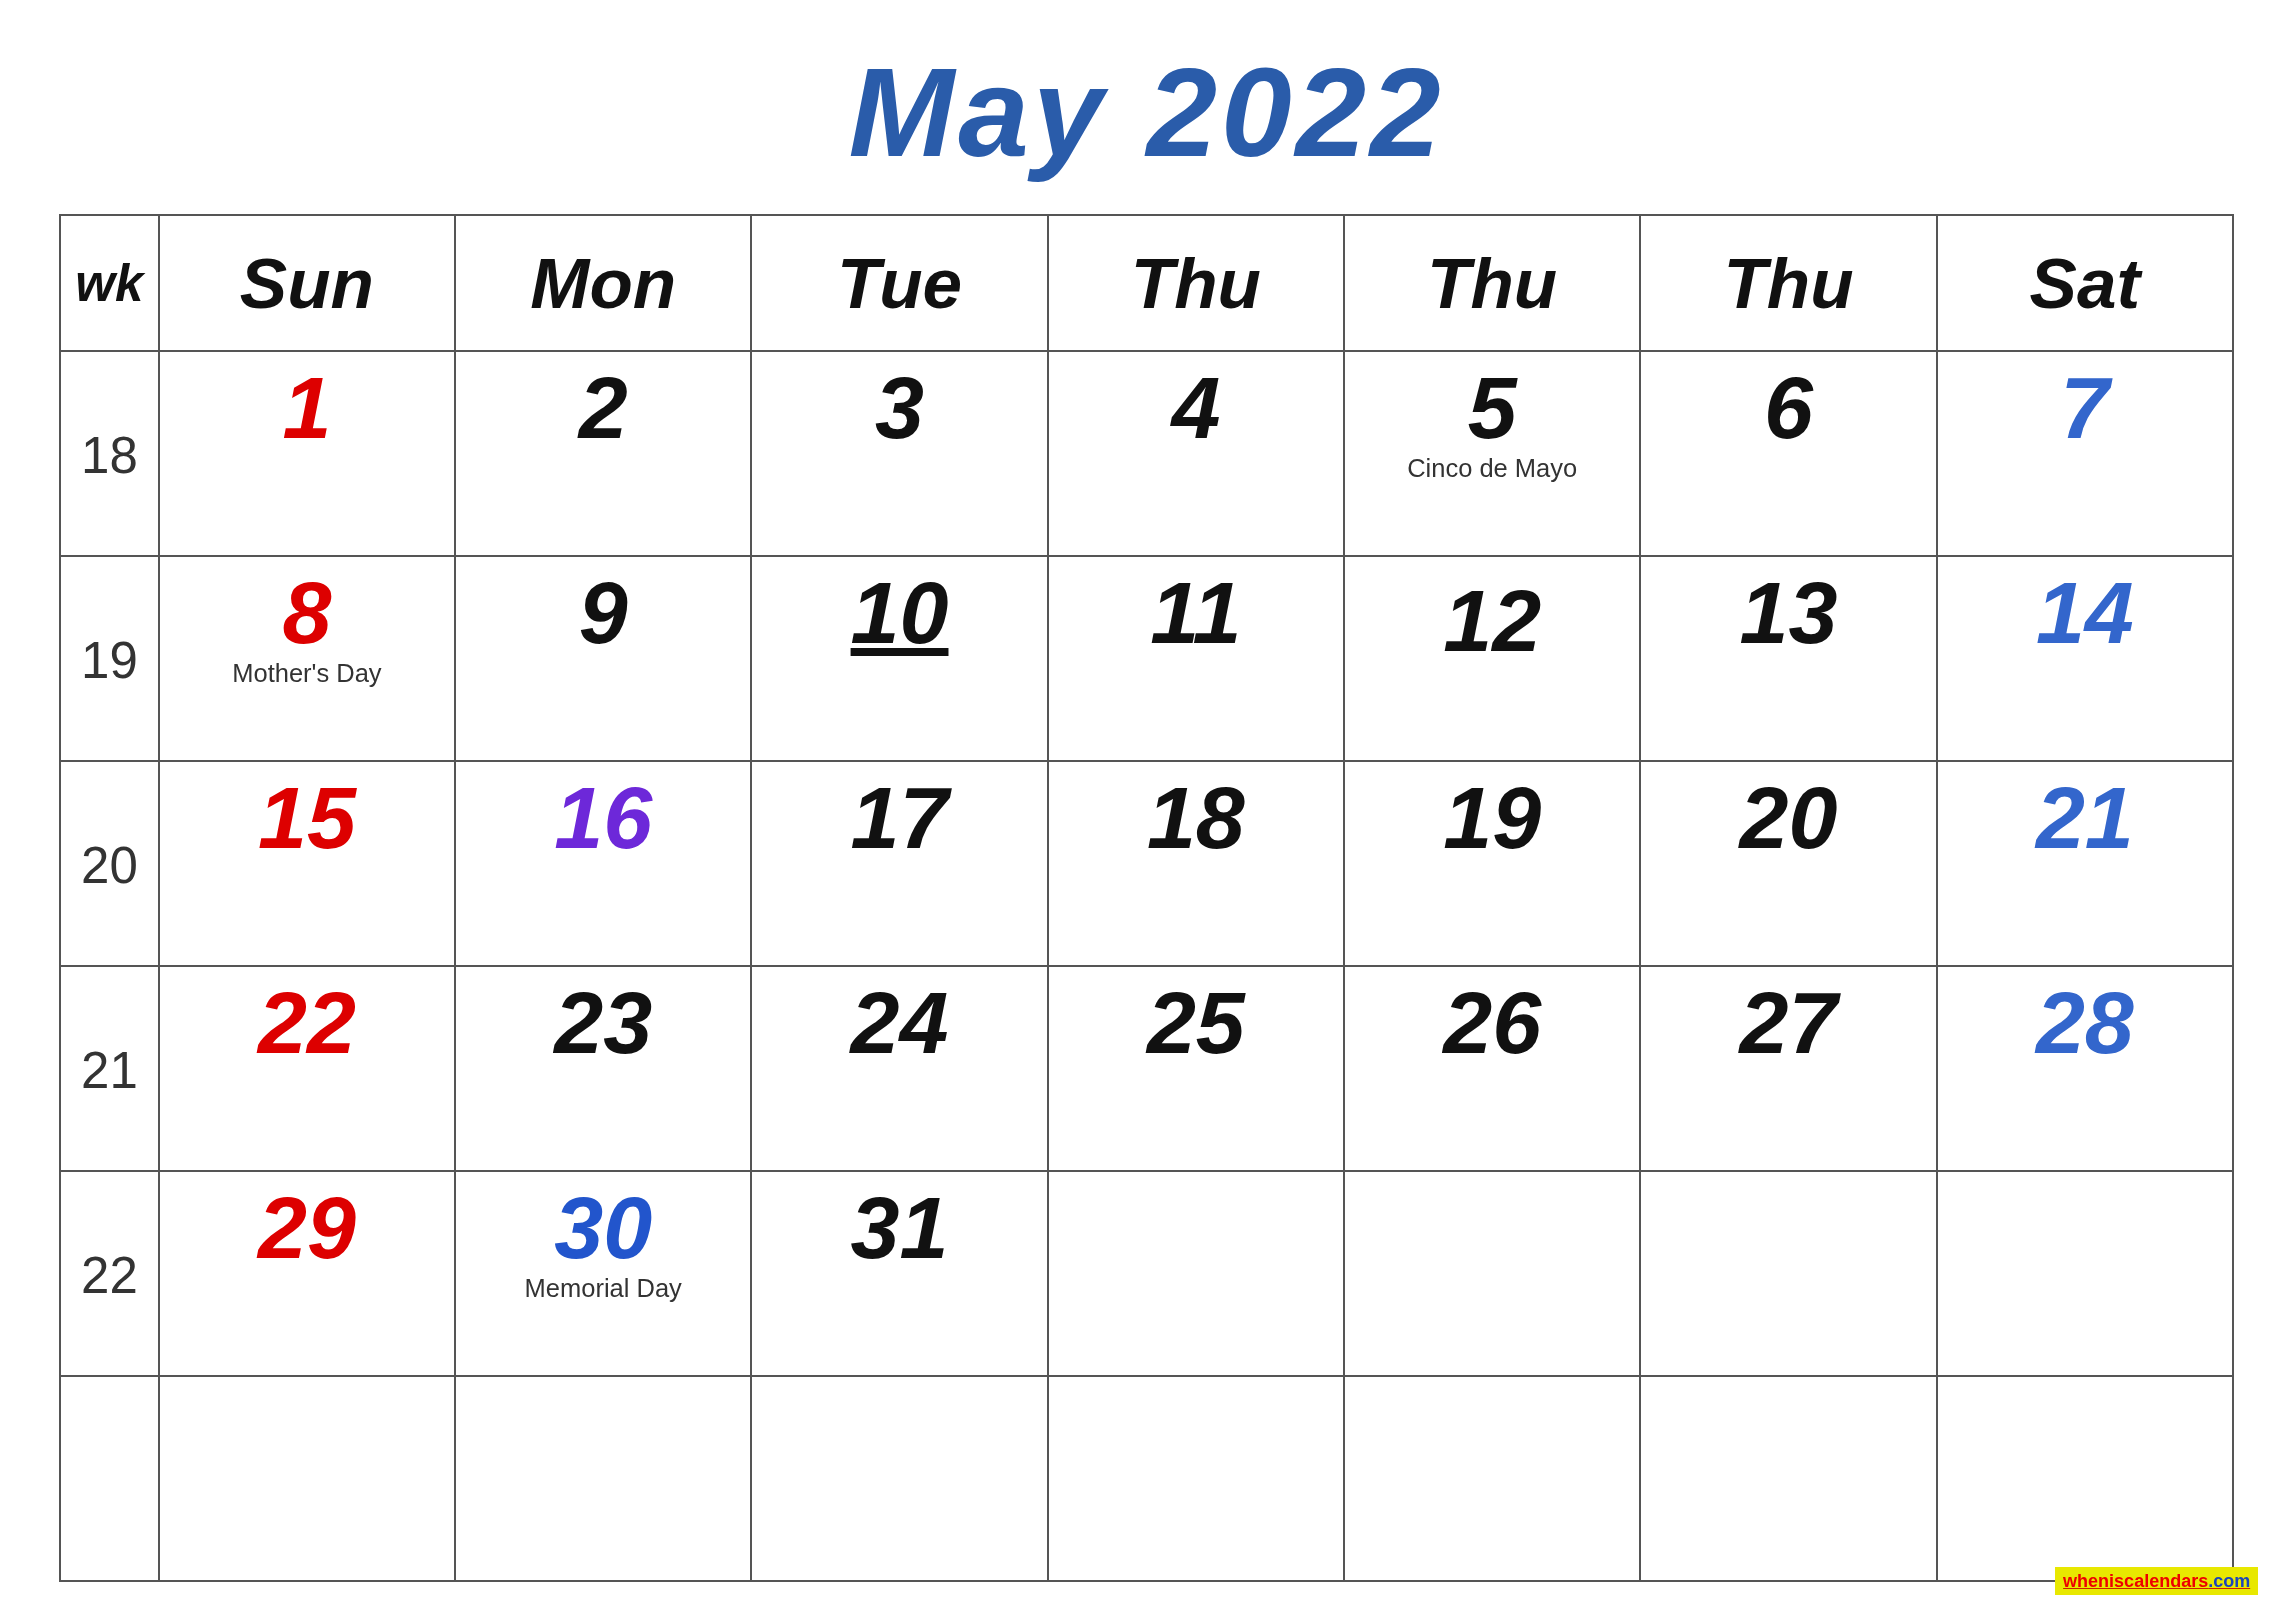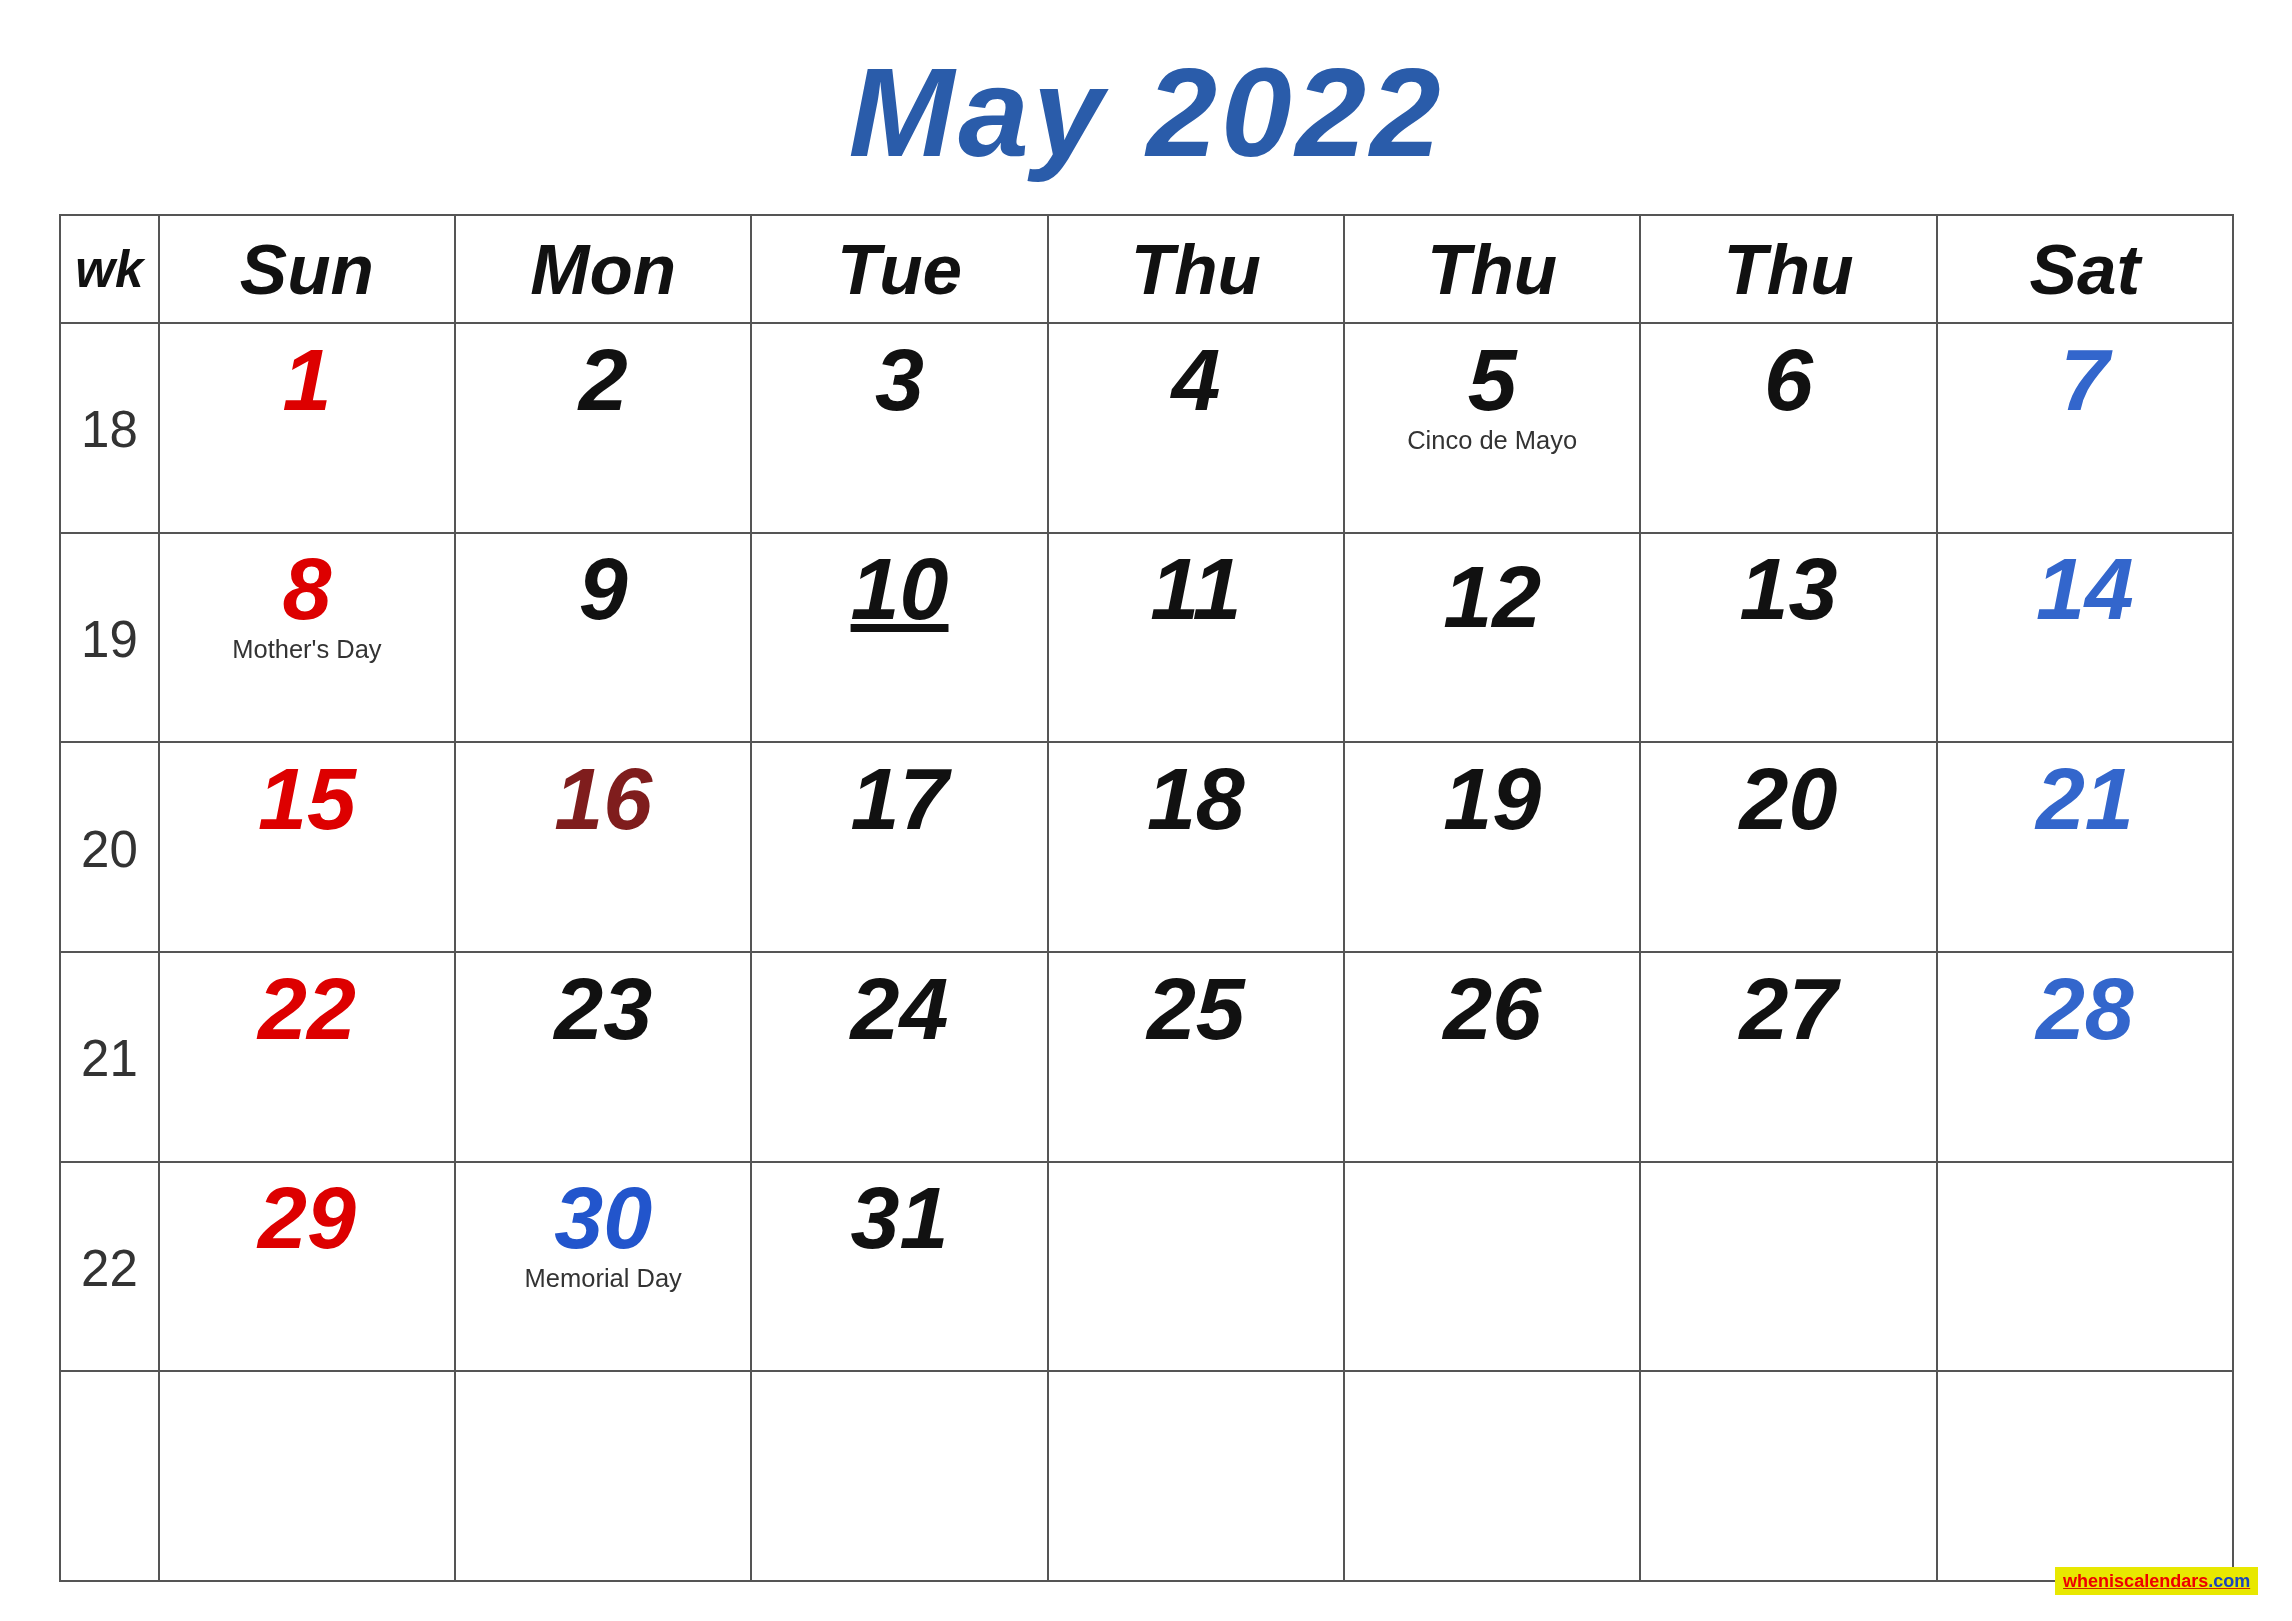--- a/index.html
+++ b/index.html
@@ -33,21 +33,21 @@
 
     .calendar-table th,
     .calendar-table td {
       border: 2px solid #555;
       text-align: center;
       vertical-align: top;
     }
 
     
     .calendar-table thead tr th {
-      height: 108px;
+      height: 136px;
       font-size: 71px;
       font-weight: 700;
       font-style: italic;
       color: #111;
       font-family: 'Arial', sans-serif;
       vertical-align: middle;
     }
 
     .th-wk {
       font-size: 51px !important;
@@ -179,21 +179,21 @@
         <td>
           <span class="day-num" style="color: rgb(51, 102, 204);">14</span>
         </td>
       </tr>
       <tr>
         <td class="wk-cell">20</td>
         <td>
           <span class="day-num" style="color: rgb(221, 0, 0);">15</span>
         </td>
         <td>
-          <span class="day-num" style="color: #7f1d1d;">16</span>
+          <span class="day-num" style="color: #6d28d9;">16</span>
         </td>
         <td>
           <span class="day-num" style="color: rgb(17, 17, 17);">17</span>
         </td>
         <td>
           <span class="day-num" style="color: rgb(17, 17, 17);">18</span>
         </td>
         <td>
           <span class="day-num" style="color: rgb(17, 17, 17);">19</span>
         </td>

